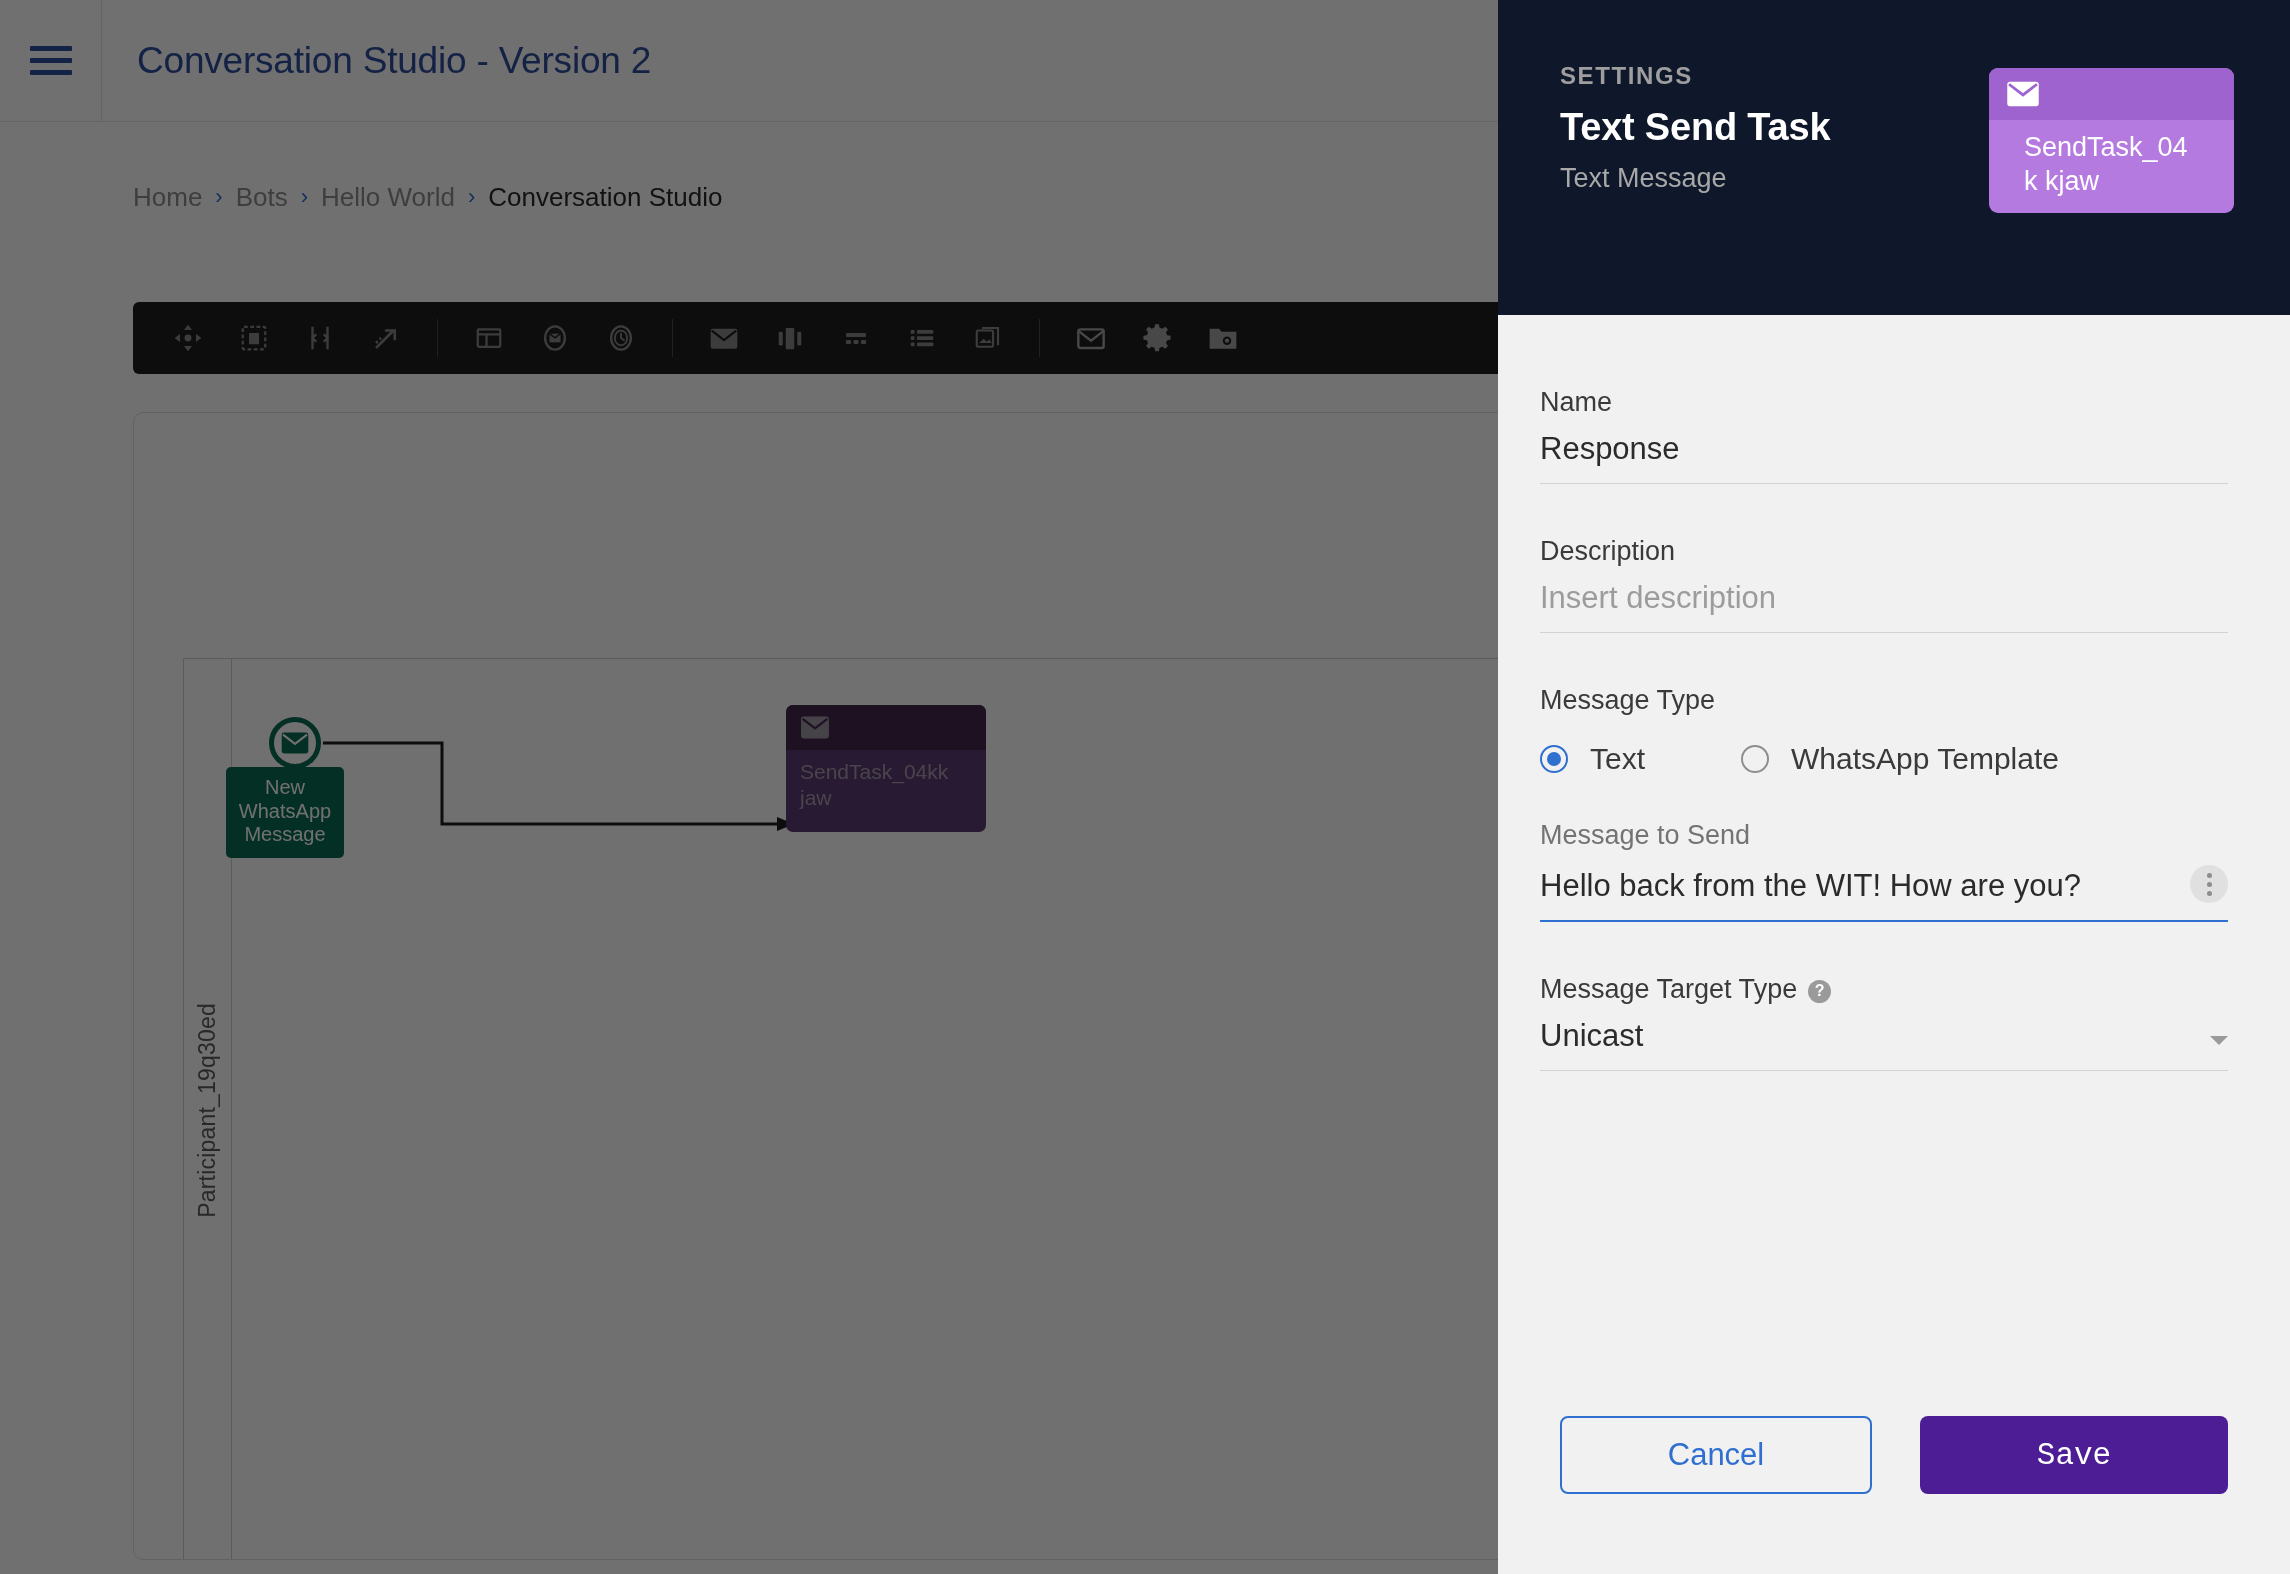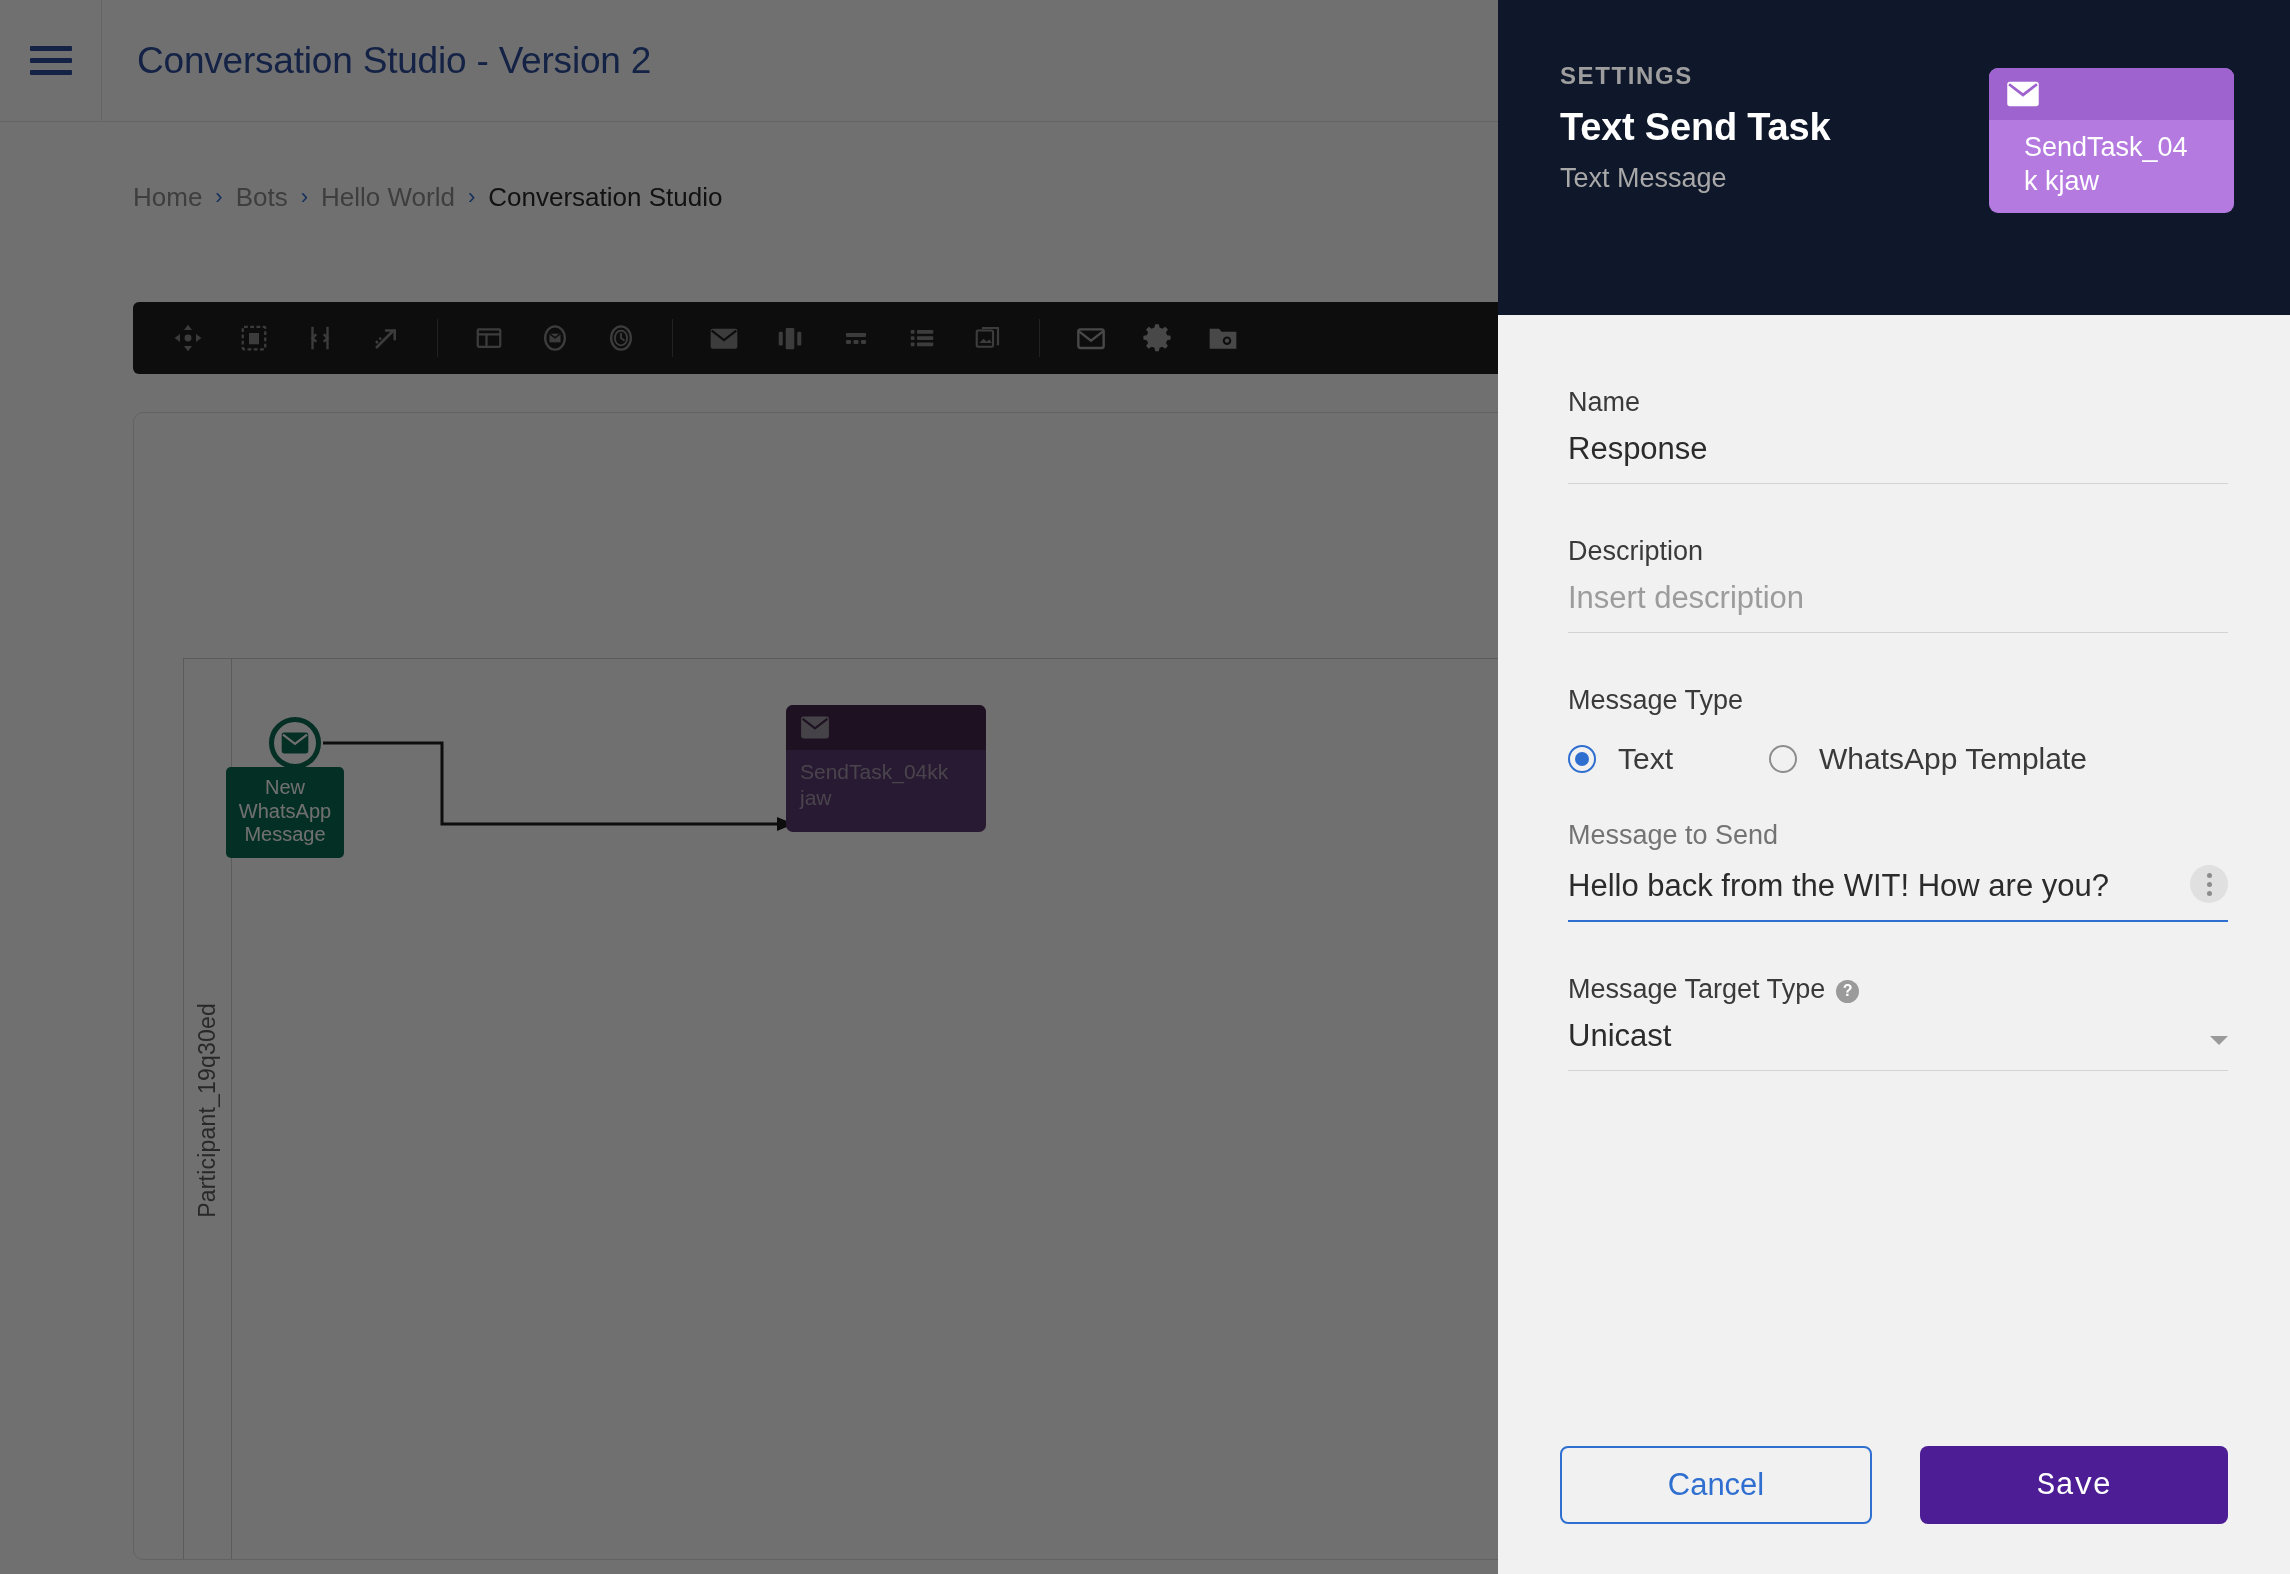--- a/index.html
+++ b/index.html
@@ -211,21 +211,21 @@
   .drawer-node-chip .chip-body {
     padding: 11px 35px 0;
     color: #ffffff;
     font-size: 27px;
     line-height: 1.25;
     word-break: break-word;
   }
 
   .drawer-body {
     flex: 1 1 auto;
-    padding: 72px 62px 0 70px;
+    padding: 72px 62px 0 42px;
     overflow: hidden;
   }
   .field { margin-bottom: 52px; }
   .field-label {
     font-size: 27px; color: #3a3a3a;
     margin-bottom: 14px;
   }
   .field-label.accent { color: #737373; }
   .field-value-row {
     display: flex; align-items: flex-end; justify-content: space-between;
@@ -288,21 +288,21 @@
     width: 0; height: 0; flex: 0 0 auto;
     border-left: 9px solid transparent;
     border-right: 9px solid transparent;
     border-top: 9px solid #9a9a9a;
     margin-bottom: 8px;
   }
 
   
   .drawer-footer {
     flex: 0 0 auto;
-    padding: 0 62px 50px 62px;
+    padding: 0 62px 80px 62px;
     display: flex; gap: 48px;
   }
   .btn {
     flex: 1 1 0;
     height: 78px;
     border-radius: 8px;
     font-size: 31px;
     display: flex; align-items: center; justify-content: center;
     cursor: pointer;
     border: none;

